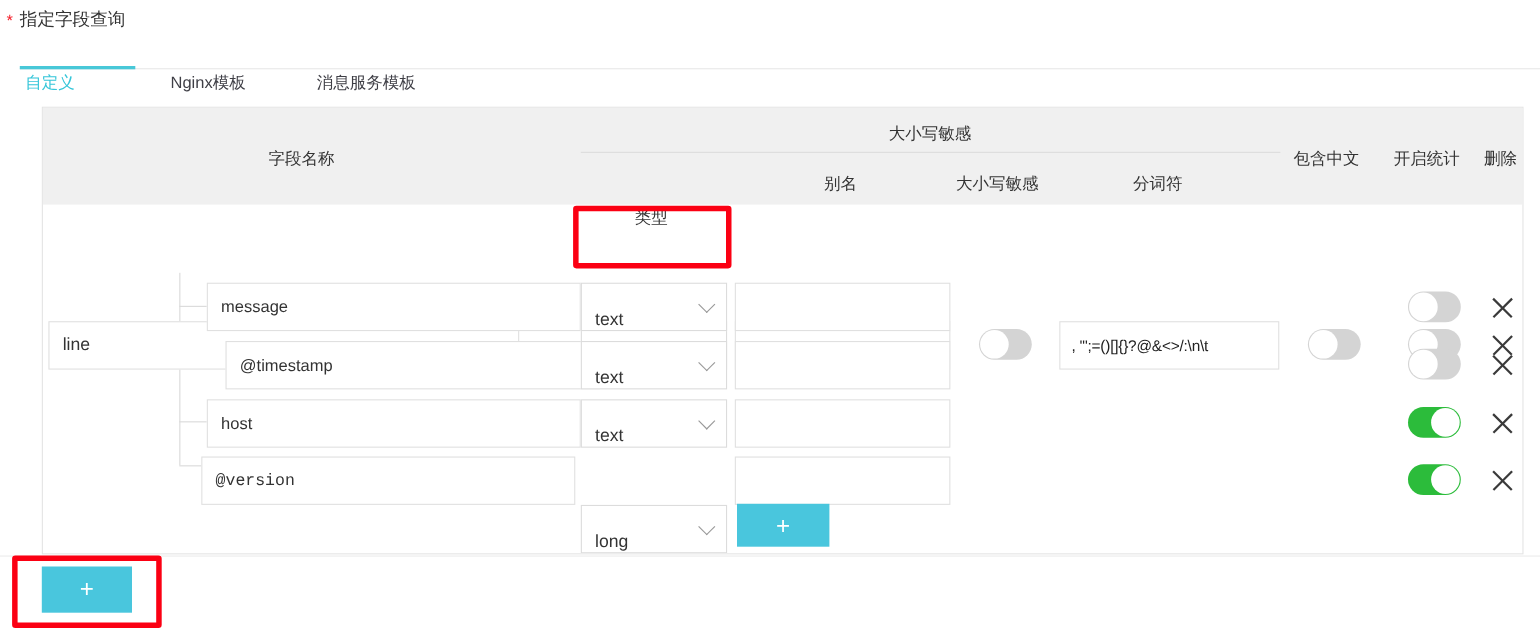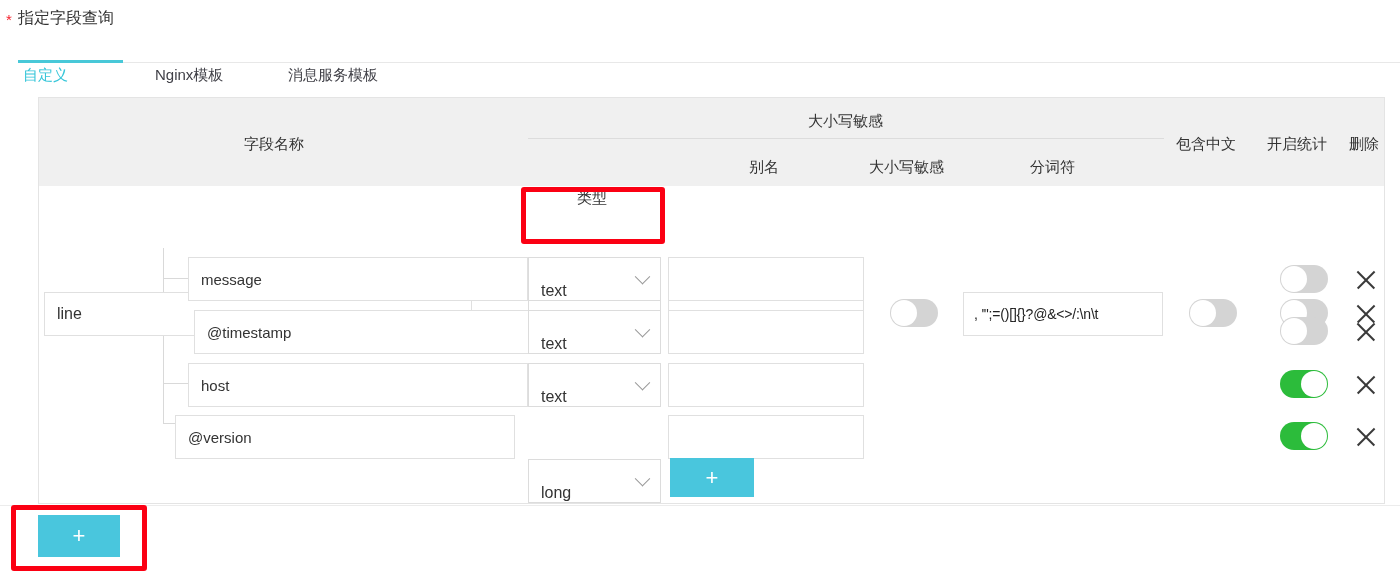--- a/index.html
+++ b/index.html
@@ -226,21 +226,21 @@
       <div class="select-box" style="left:489px; top:71px; width:133px; height:44px;">
         <span>text</span>
         <span class="chev"></span>
       </div>
       <div class="input-box" style="left:629px; top:71px; width:196px; height:44px;"></div>
       <div class="toggle" style="left:1241px; top:79px;">
         <div class="knob"></div>
       </div>
       <div class="xbtn" style="left:1314px; top:81px;"></div>
 
-      <div class="input-box small" style="left:155px; top:124px; width:340px; height:44px;">@timestamp</div>
+      <div class="input-box small" style="left:166px; top:124px; width:340px; height:44px;">@timestamp</div>
       <div class="select-box" style="left:489px; top:124px; width:133px; height:44px;">
         <span>text</span>
         <span class="chev"></span>
       </div>
       <div class="input-box" style="left:629px; top:124px; width:196px; height:44px;"></div>
       <div class="toggle" style="left:1241px; top:131px;">
         <div class="knob"></div>
       </div>
       <div class="xbtn" style="left:1314px; top:133px;"></div>
 
@@ -248,21 +248,21 @@
       <div class="select-box" style="left:489px; top:177px; width:133px; height:44px;">
         <span>text</span>
         <span class="chev"></span>
       </div>
       <div class="input-box" style="left:629px; top:177px; width:196px; height:44px;"></div>
       <div class="toggle on" style="left:1241px; top:184px;">
         <div class="knob"></div>
       </div>
       <div class="xbtn" style="left:1314px; top:186px;"></div>
 
-      <div class="input-box small" style="left:136px; top:229px; width:340px; height:44px;">@version</div>
+      <div class="input-box small" style="left:144px; top:229px; width:340px; height:44px;font-family:Liberation Mono, monospace;">@version</div>
       <div class="select-box" style="left:489px; top:229px; width:133px; height:44px;margin-top:44px;">
         <span>long</span>
         <span class="chev"></span>
       </div>
       <div class="input-box" style="left:629px; top:229px; width:196px; height:44px;"></div>
       <div class="toggle on" style="left:1241px; top:236px;">
         <div class="knob"></div>
       </div>
       <div class="xbtn" style="left:1314px; top:238px;"></div>
 

